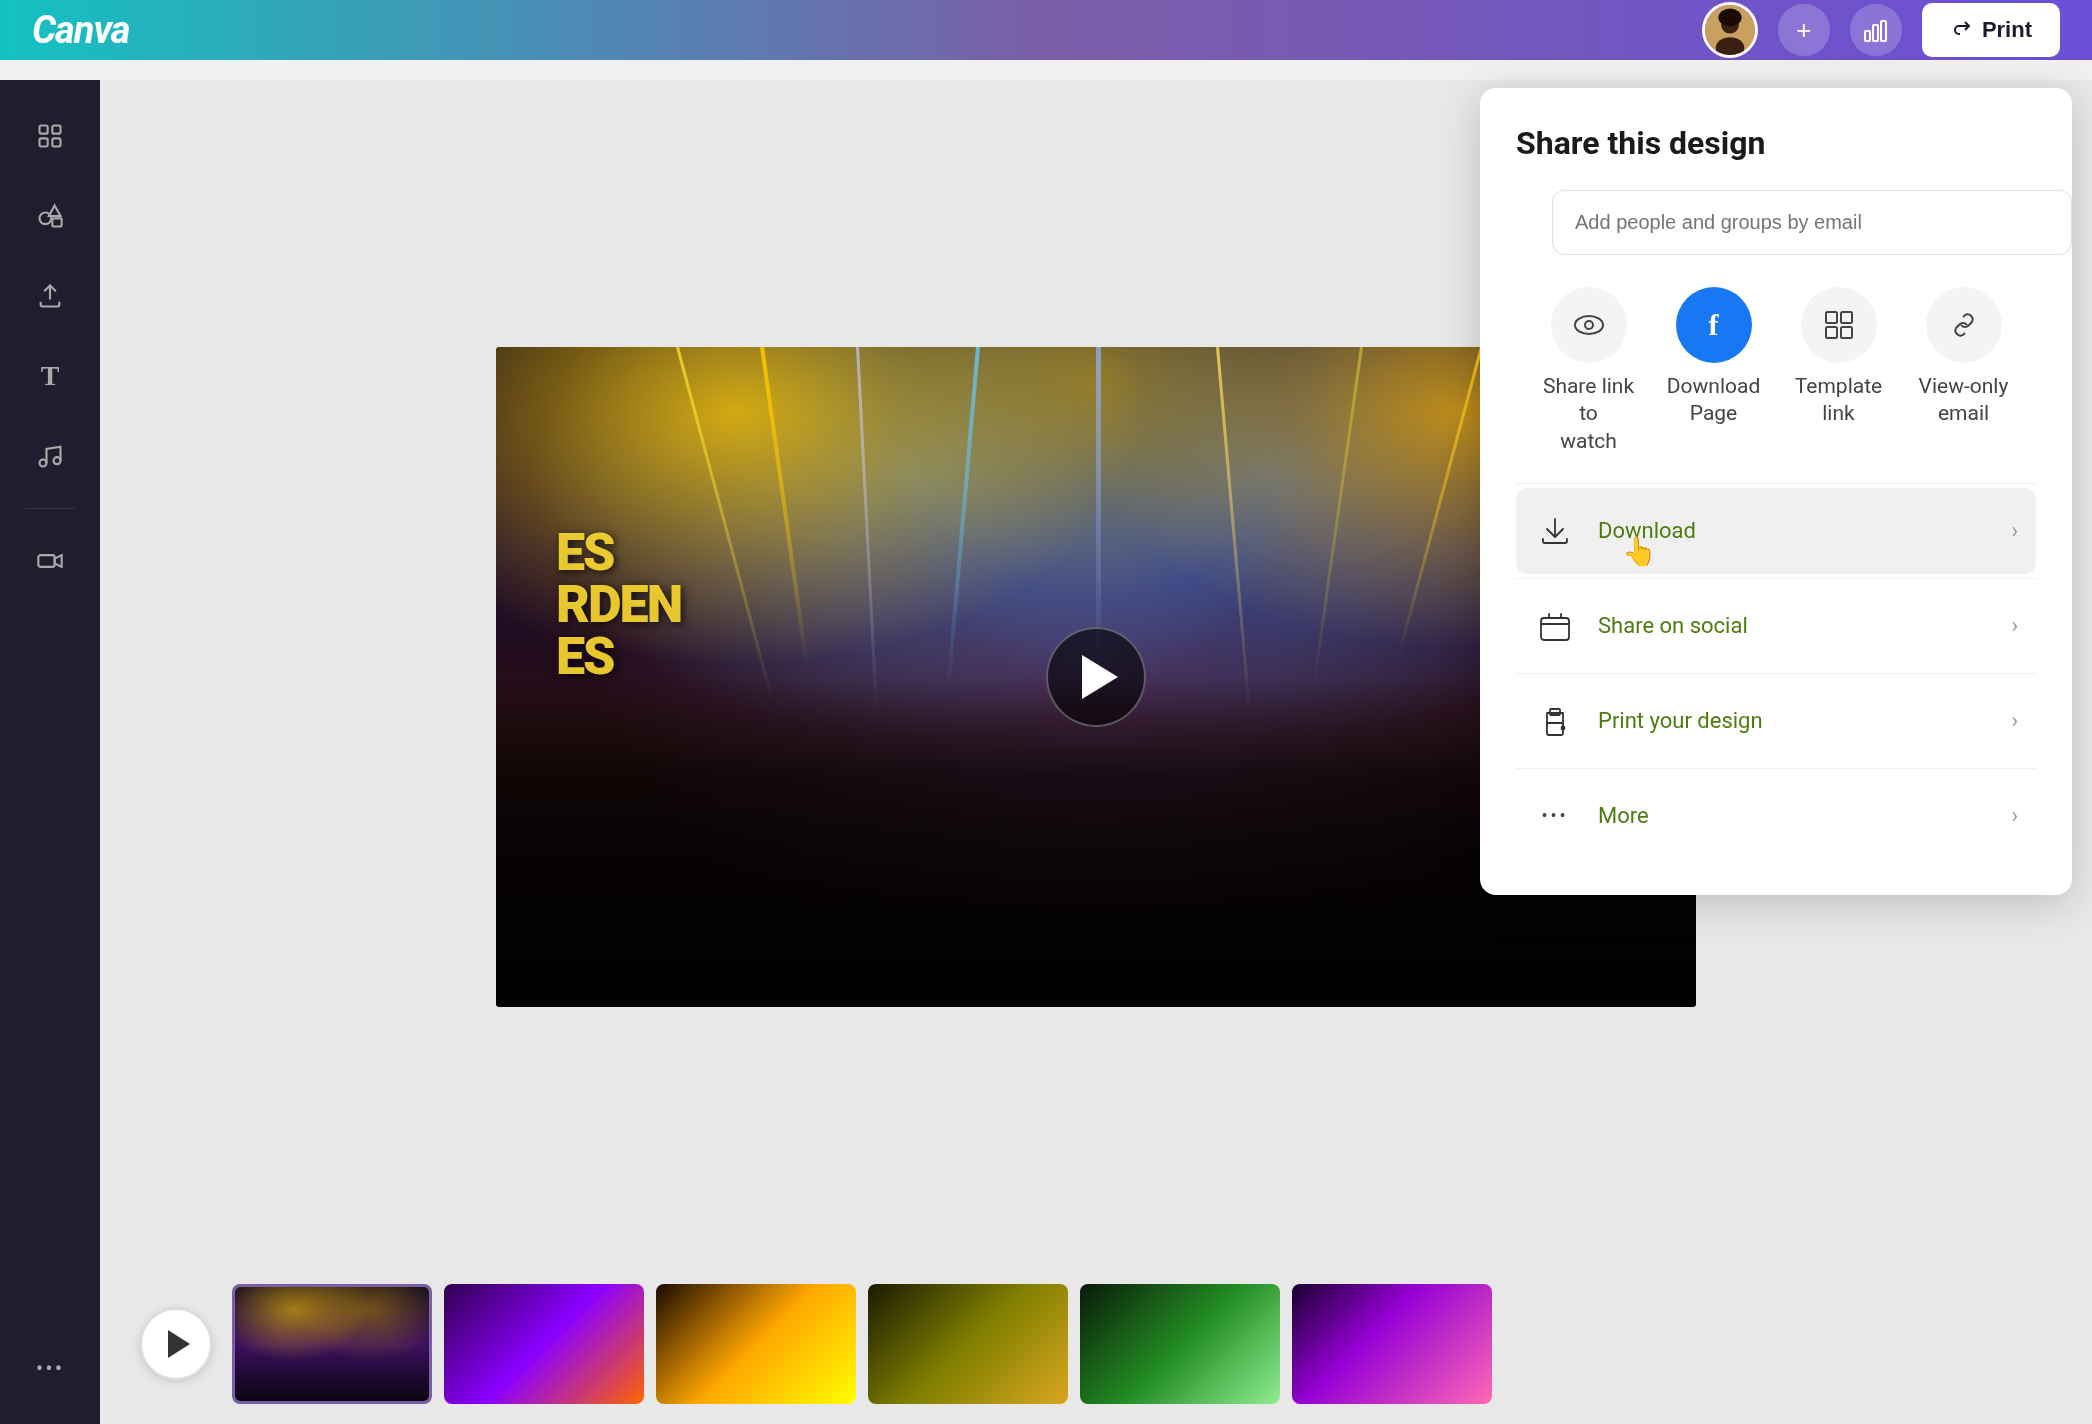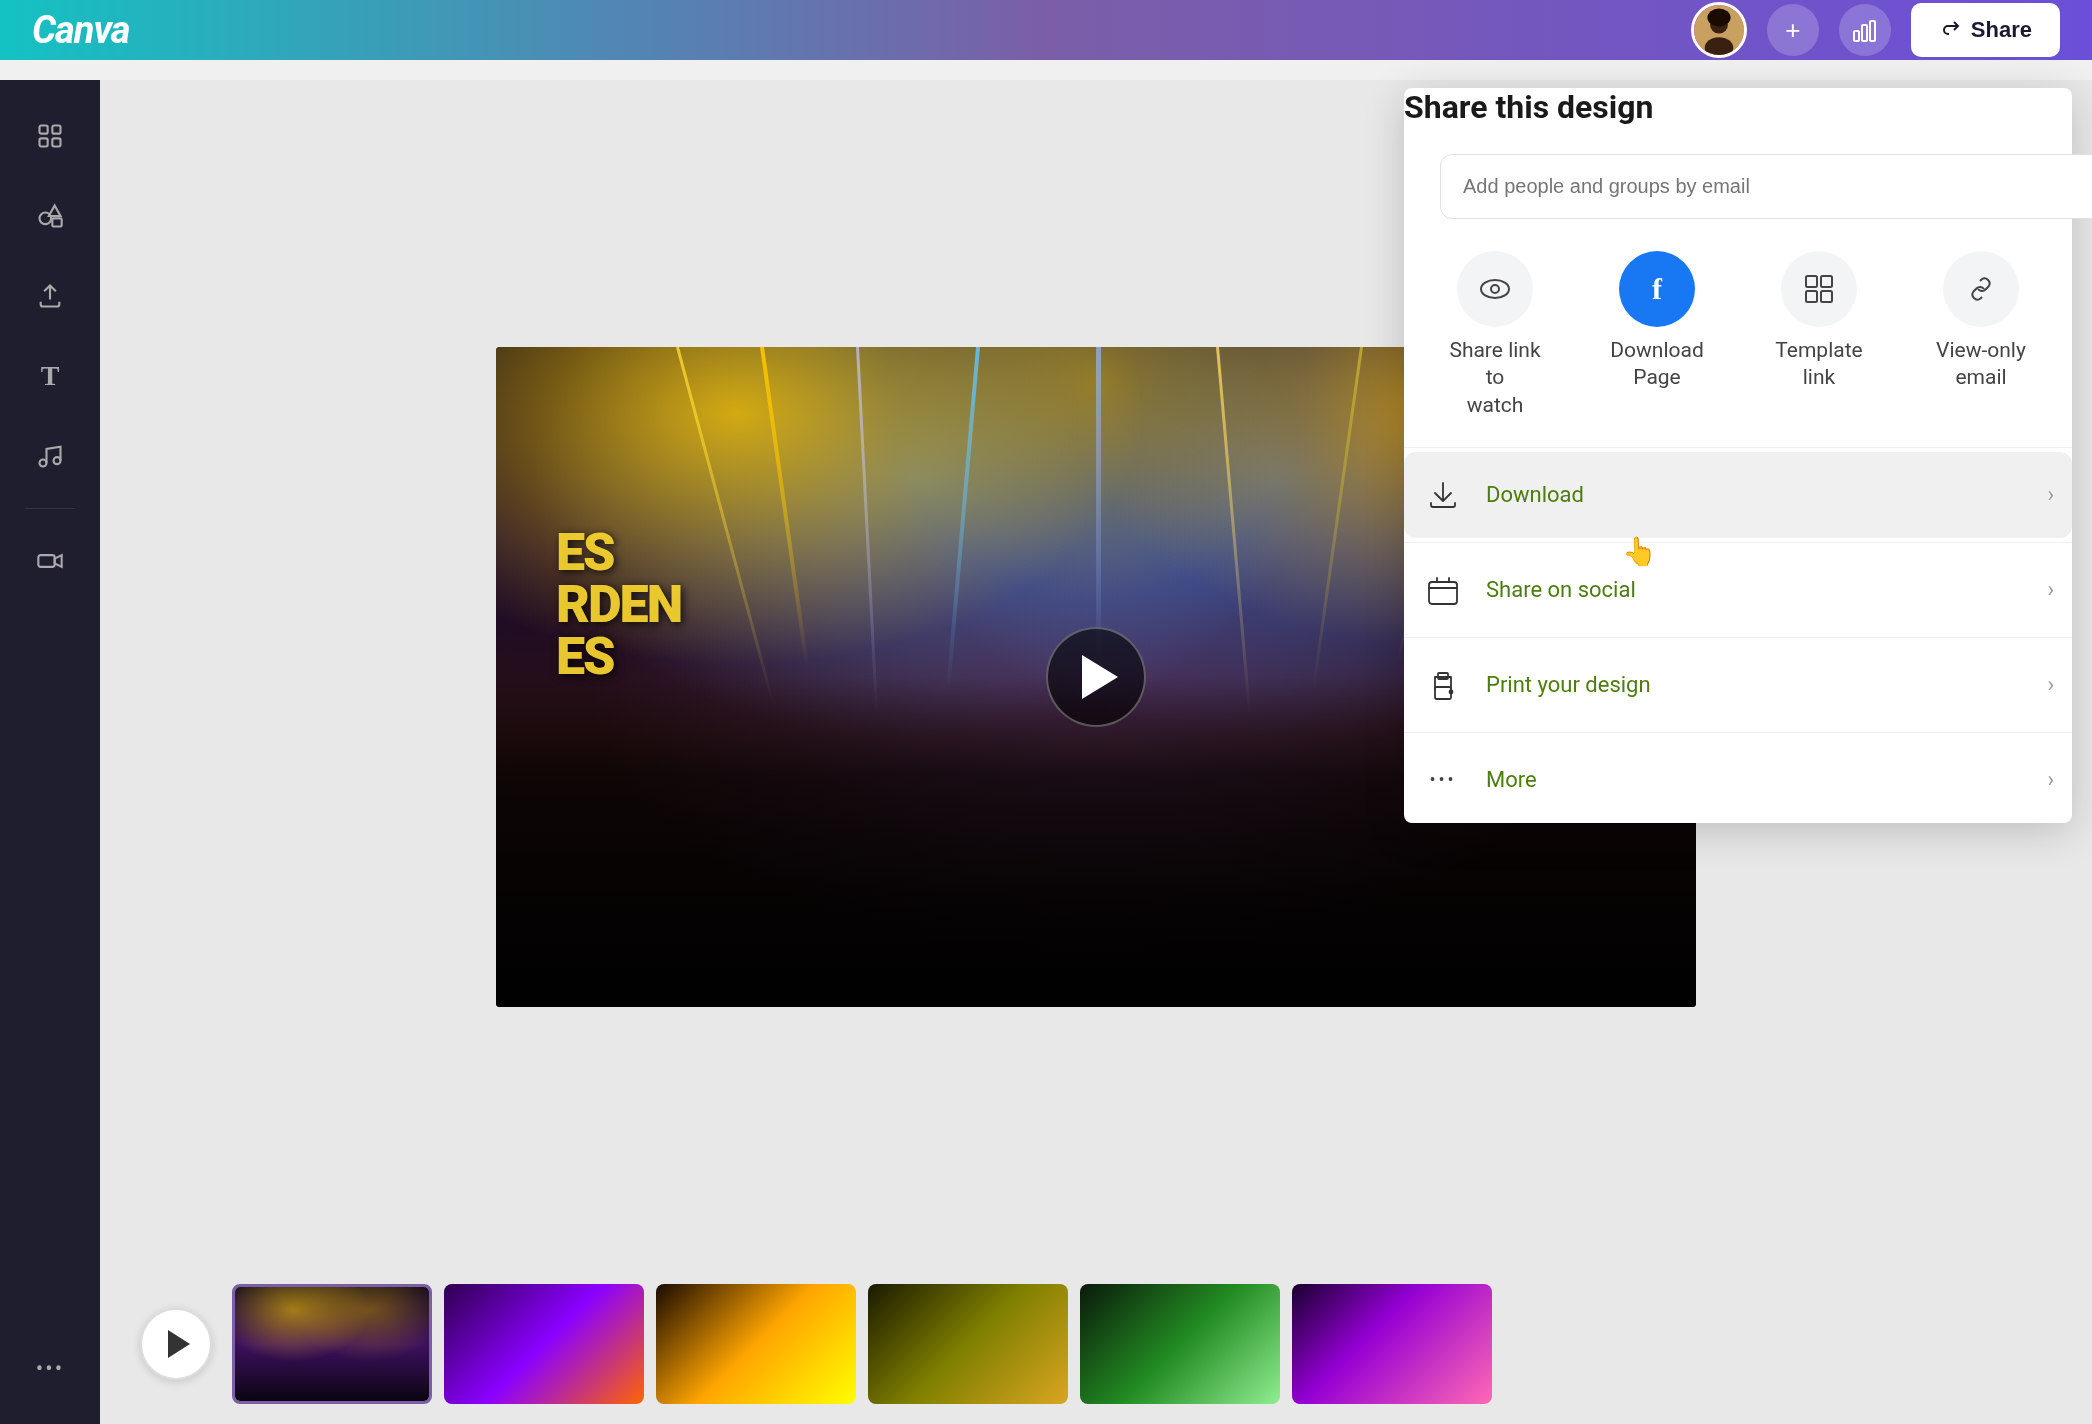--- a/index.html
+++ b/index.html
@@ -296,24 +296,25 @@
       border-left: 10px solid transparent;
       border-right: 10px solid transparent;
       border-top: 14px solid #666;
     }
 
     
     .share-panel {
       position: absolute;
       top: 88px;
       right: 20px;
-      width: 668px;
+      width: 592px;
       background: white;
-      border-radius: 8px;
+      border-radius: 16px;
       box-shadow: 0 8px 40px rgba(0,0,0,0.18);
+      padding: 36px;
       z-index: 200;
     }
     .share-title {
       font-size: 32px;
       font-weight: 700;
       color: #1a1a1a;
       margin-bottom: 28px;
     }
     .email-input {
       width: 100%;
@@ -447,21 +448,21 @@
       <svg width="26" height="26" viewBox="0 0 26 26" fill="none" stroke="white" stroke-width="2">
         <rect x="2" y="14" width="5" height="10" rx="1"></rect>
         <rect x="10" y="8" width="5" height="16" rx="1"></rect>
         <rect x="18" y="4" width="5" height="20" rx="1"></rect>
       </svg>
     </button>
     <button class="share-btn">
       <svg width="22" height="22" viewBox="0 0 22 22" fill="none" stroke="#1a1a2e" stroke-width="2">
         <path d="M15 3l4 4-4 4M19 7H9a4 4 0 000 8h1"></path>
       </svg>
-      <span>Share</span>
+      <span>Print</span>
     </button>
   </div>
 </div>
 
 <div class="sidebar">
   <div class="sidebar-item">
     <svg viewBox="0 0 24 24">
       <rect x="3" y="3" width="7" height="7" rx="1.5"></rect>
       <rect x="14" y="3" width="7" height="7" rx="1.5"></rect>
       <rect x="3" y="14" width="7" height="7" rx="1.5"></rect>

